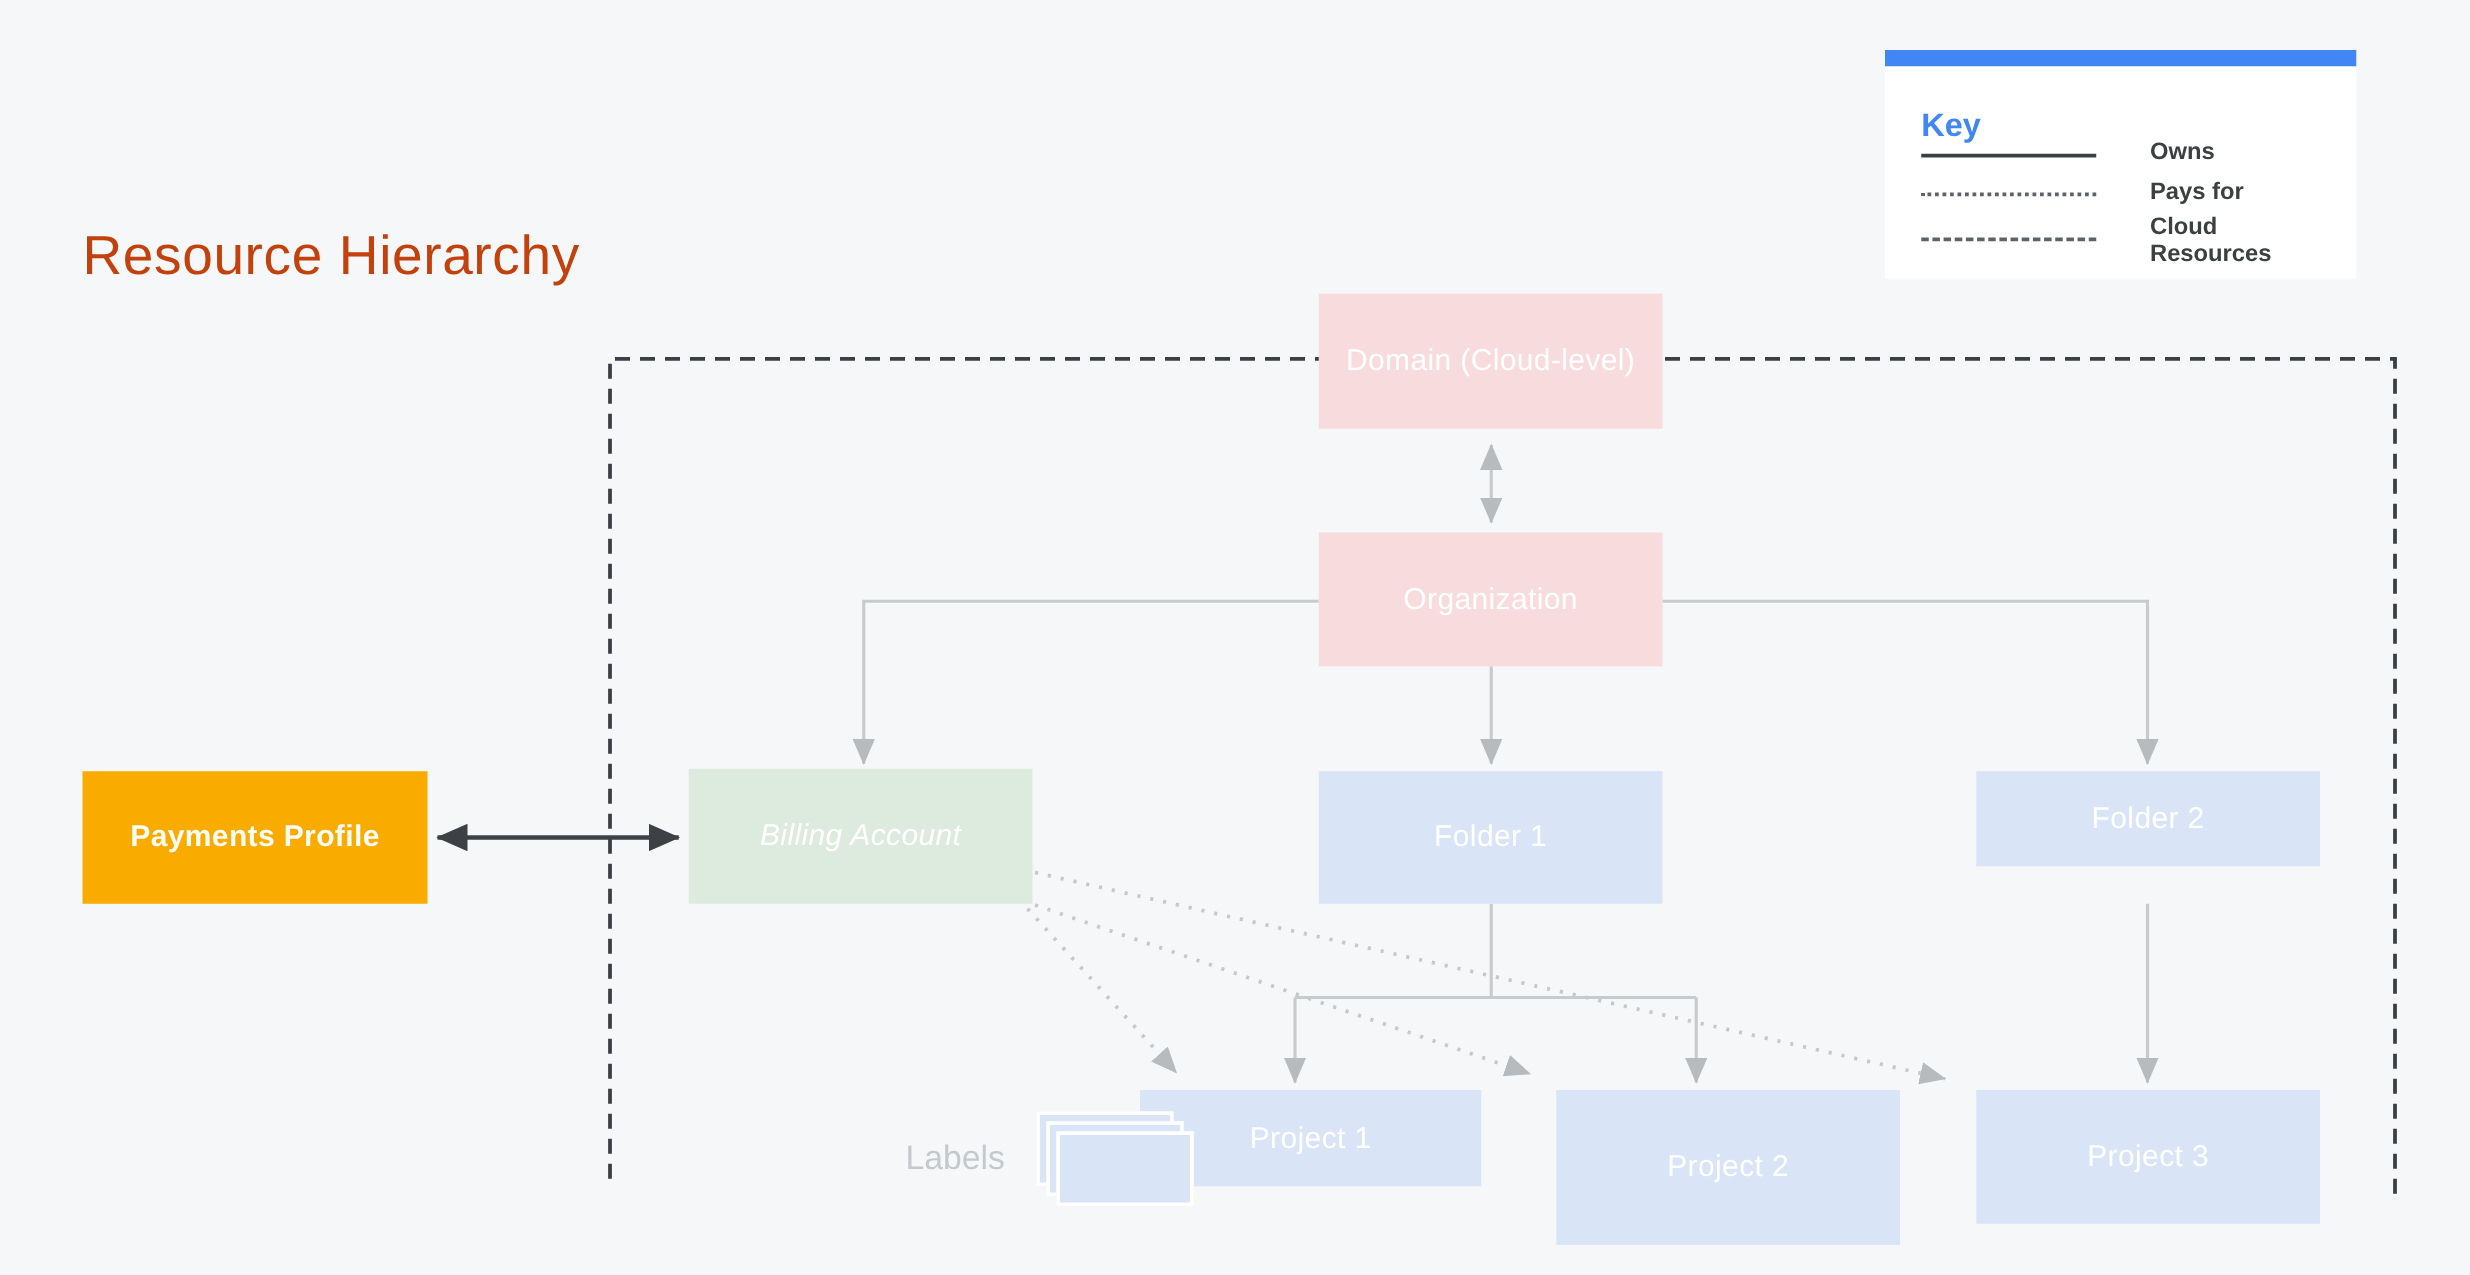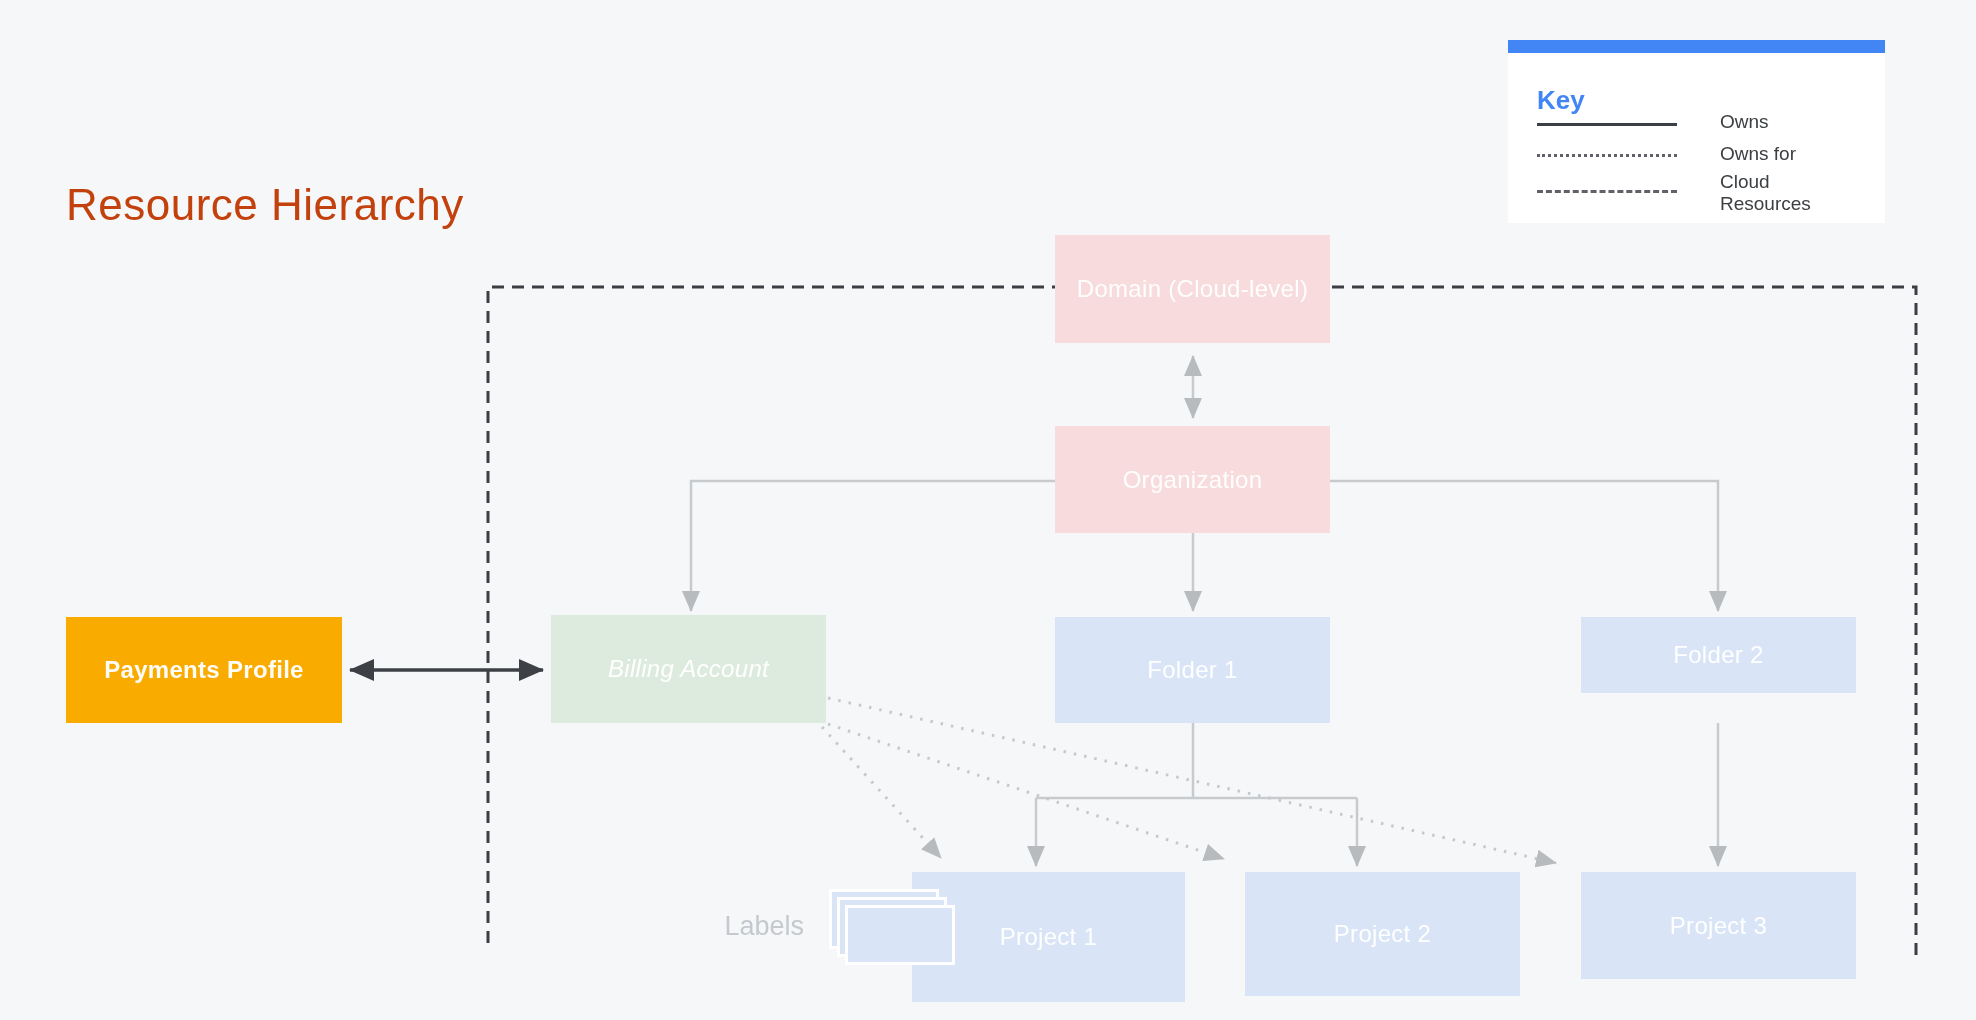--- a/index.html
+++ b/index.html
@@ -33,21 +33,21 @@
   .node.green{background:#dcebdd;}
   .node.blue{background:#d9e5f7;}
   .node.yellow{background:#f9ab00;font-weight:bold;}
 
   .n-domain      {left:1055px;top:235px;width:275px;height:108px;}
   .n-organization{left:1055px;top:426px;width:275px;height:107px;}
   .n-payments    {left:66px;  top:617px;width:276px;height:106px;}
   .n-billing     {left:551px; top:615px;width:275px;height:108px;font-style:italic;}
   .n-folder1     {left:1055px;top:617px;width:275px;height:106px;justify-content:center;}
   .n-folder2     {left:1581px;top:617px;width:275px;height:76px;}
-  .n-project1    {left:912px; top:872px;width:273px;height:130px;}
+  .n-project1    {left:912px; top:872px;width:273px;height:77px;}
   .n-project2    {left:1245px;top:872px;width:275px;height:124px;}
   .n-project3    {left:1581px;top:872px;width:275px;height:107px;}
 
   
   .labels-caption{
     position:absolute;left:688px;top:911px;width:116px;z-index:3;
     text-align:right;font-size:27px;color:#c5c9ce;
   }
   .cards-icon{position:absolute;left:829px;top:889px;width:130px;height:80px;z-index:3;}
   .cards-icon .card{
@@ -67,21 +67,21 @@
   .key-title{
     position:absolute;left:29px;top:45px;
     font-size:26px;font-weight:bold;color:#4285f4;
   }
   .key-sample{position:absolute;left:29px;width:140px;height:0;}
   .key-sample.solid {top:83px; border-top:3px solid  #3c4043;}
   .key-sample.dotted{top:114px;border-top:3px dotted #5f6368;}
   .key-sample.dashed{top:150px;border-top:3px dashed #5f6368;}
   .key-label{
     position:absolute;left:212px;width:140px;
-    font-size:19px;font-weight:normal;color:#3c4043;line-height:22px;
+    font-size:19px;font-weight:bold;color:#3c4043;line-height:22px;
   }
   .key-label.l1{top:71px;}
   .key-label.l2{top:103px;}
   .key-label.l3{top:131px;}
 </style>
 </head>
 <body>
 
 <div class="stage">
 
@@ -155,19 +155,19 @@
   </div>
 
   <div class="key-box">
     <div class="accent-bar"></div>
     <div class="key-title">Key</div>
 
     <div class="key-sample solid"></div>
     <div class="key-label l1">Owns</div>
 
     <div class="key-sample dotted"></div>
-    <div class="key-label l2">Owns for</div>
+    <div class="key-label l2">Pays for</div>
 
     <div class="key-sample dashed"></div>
     <div class="key-label l3">Cloud Resources</div>
   </div>
 
 </div>
 
 </body></html>

